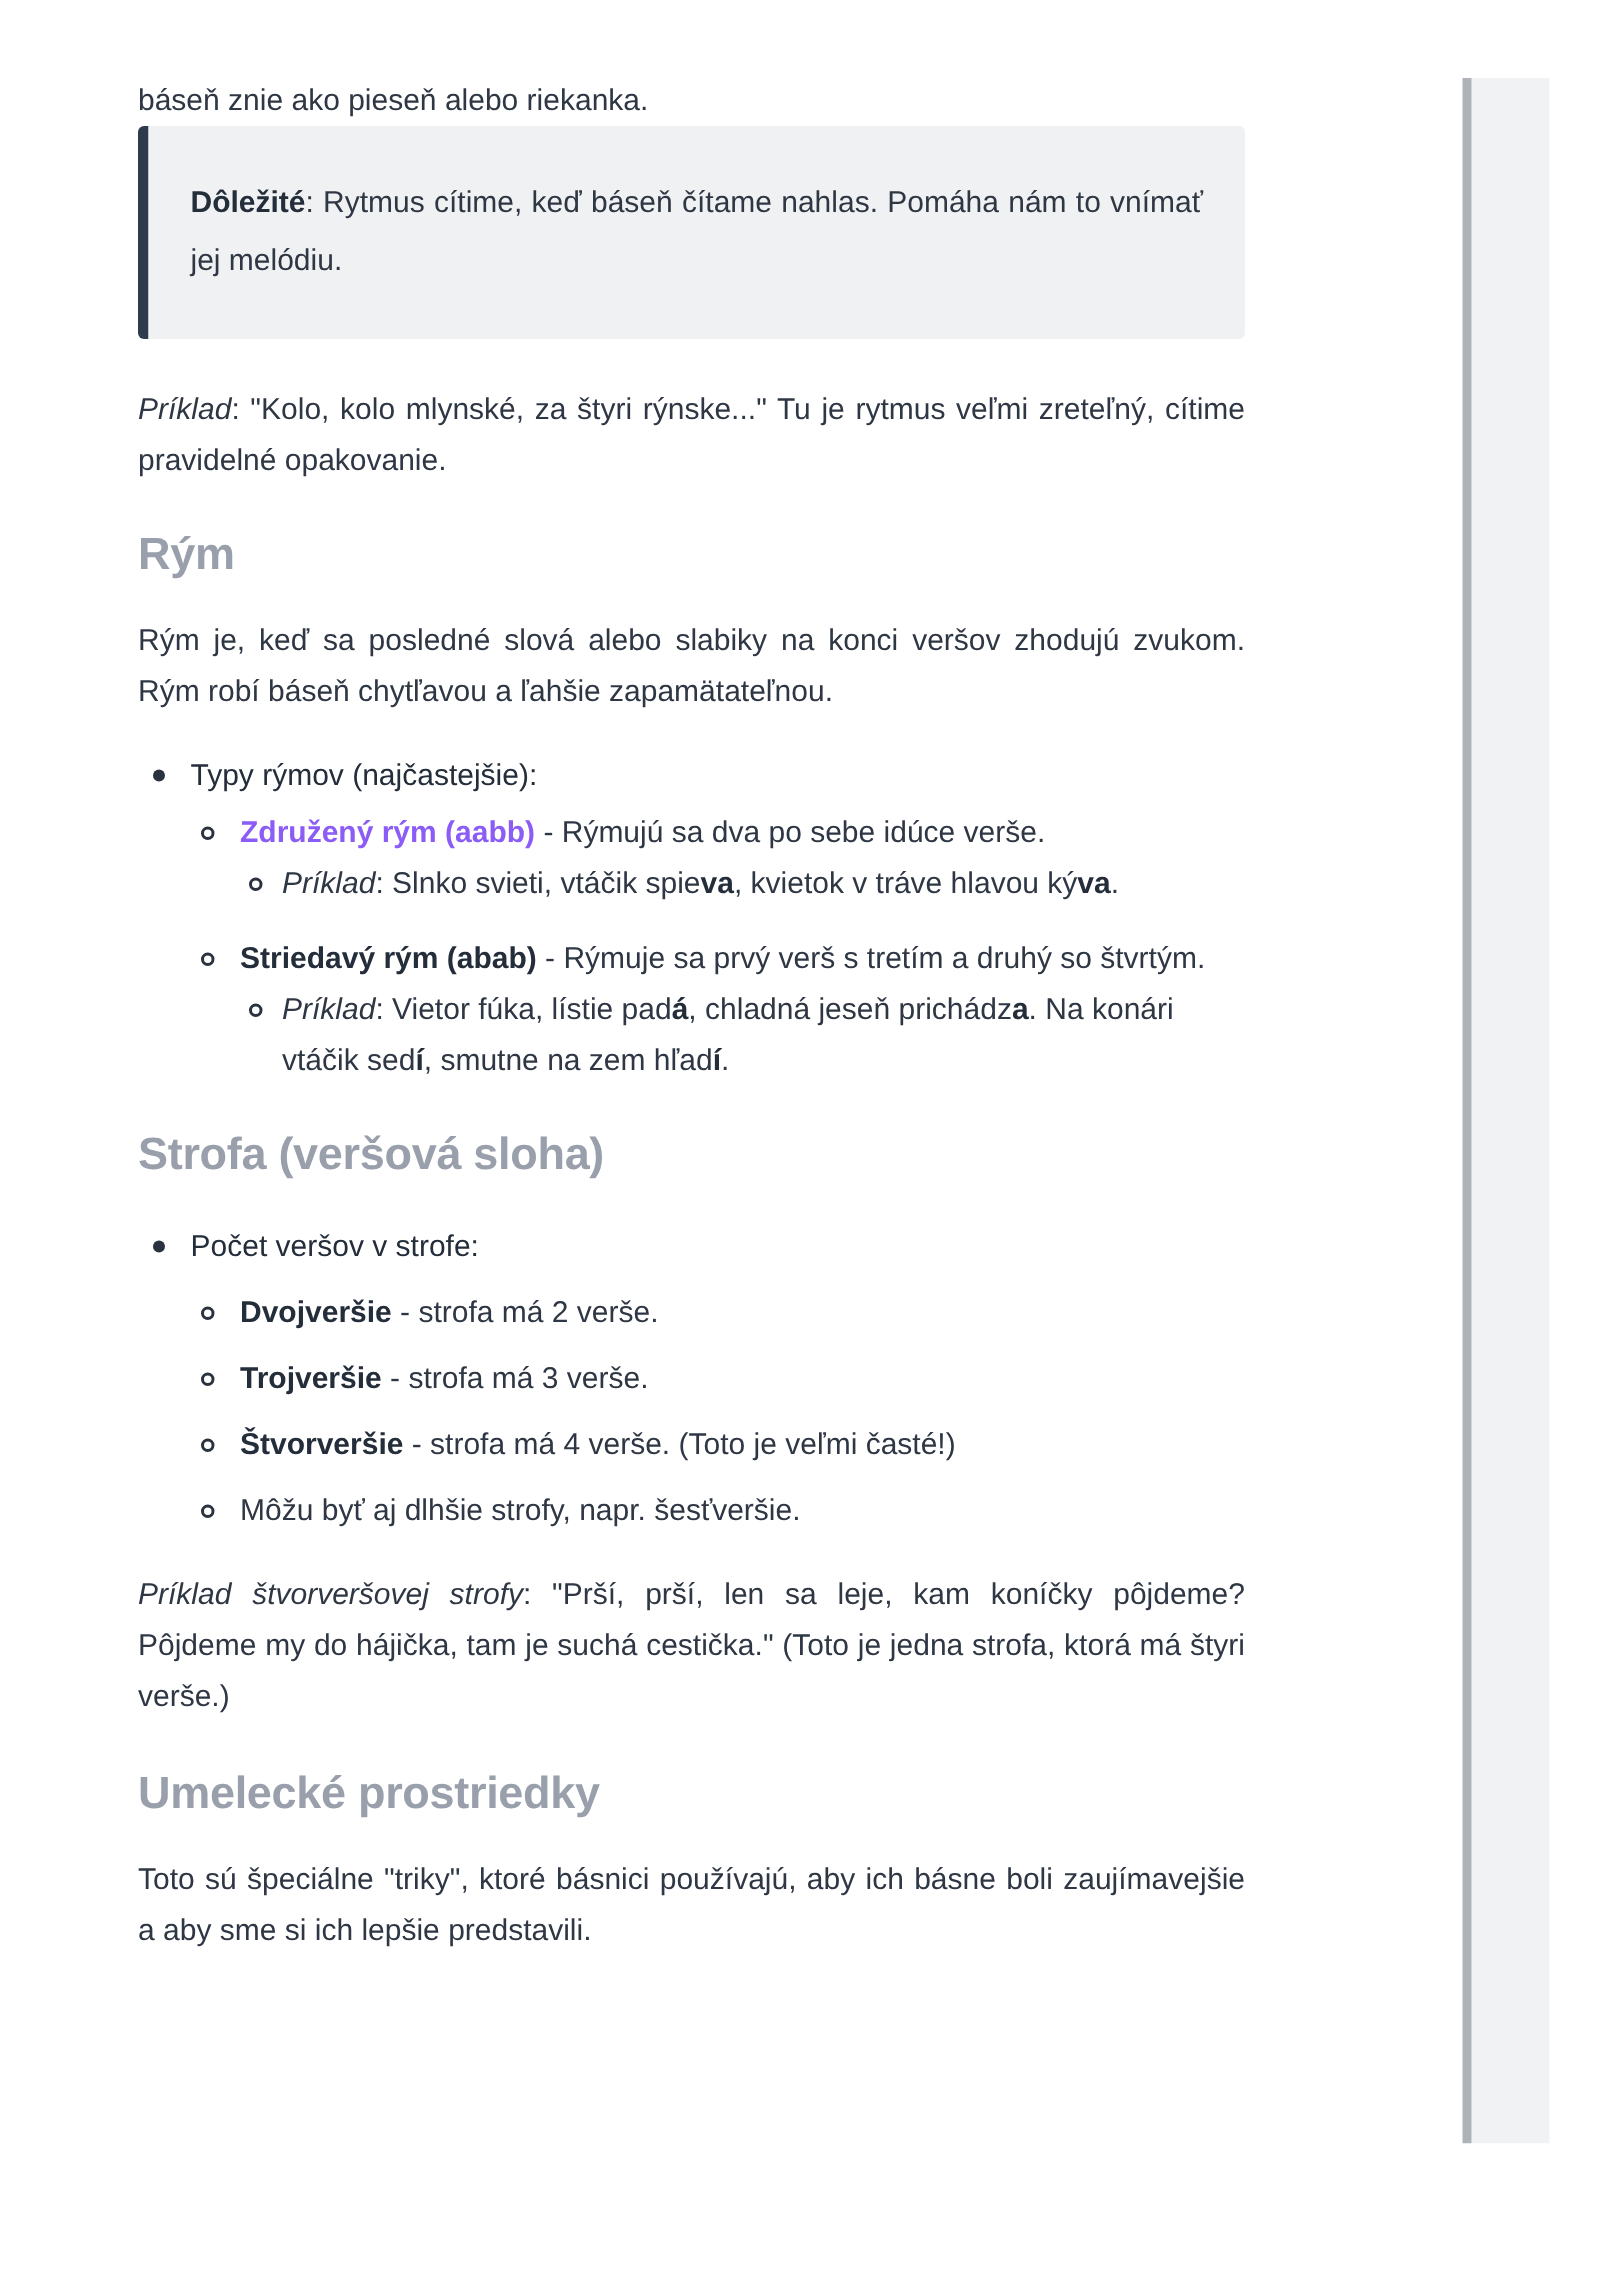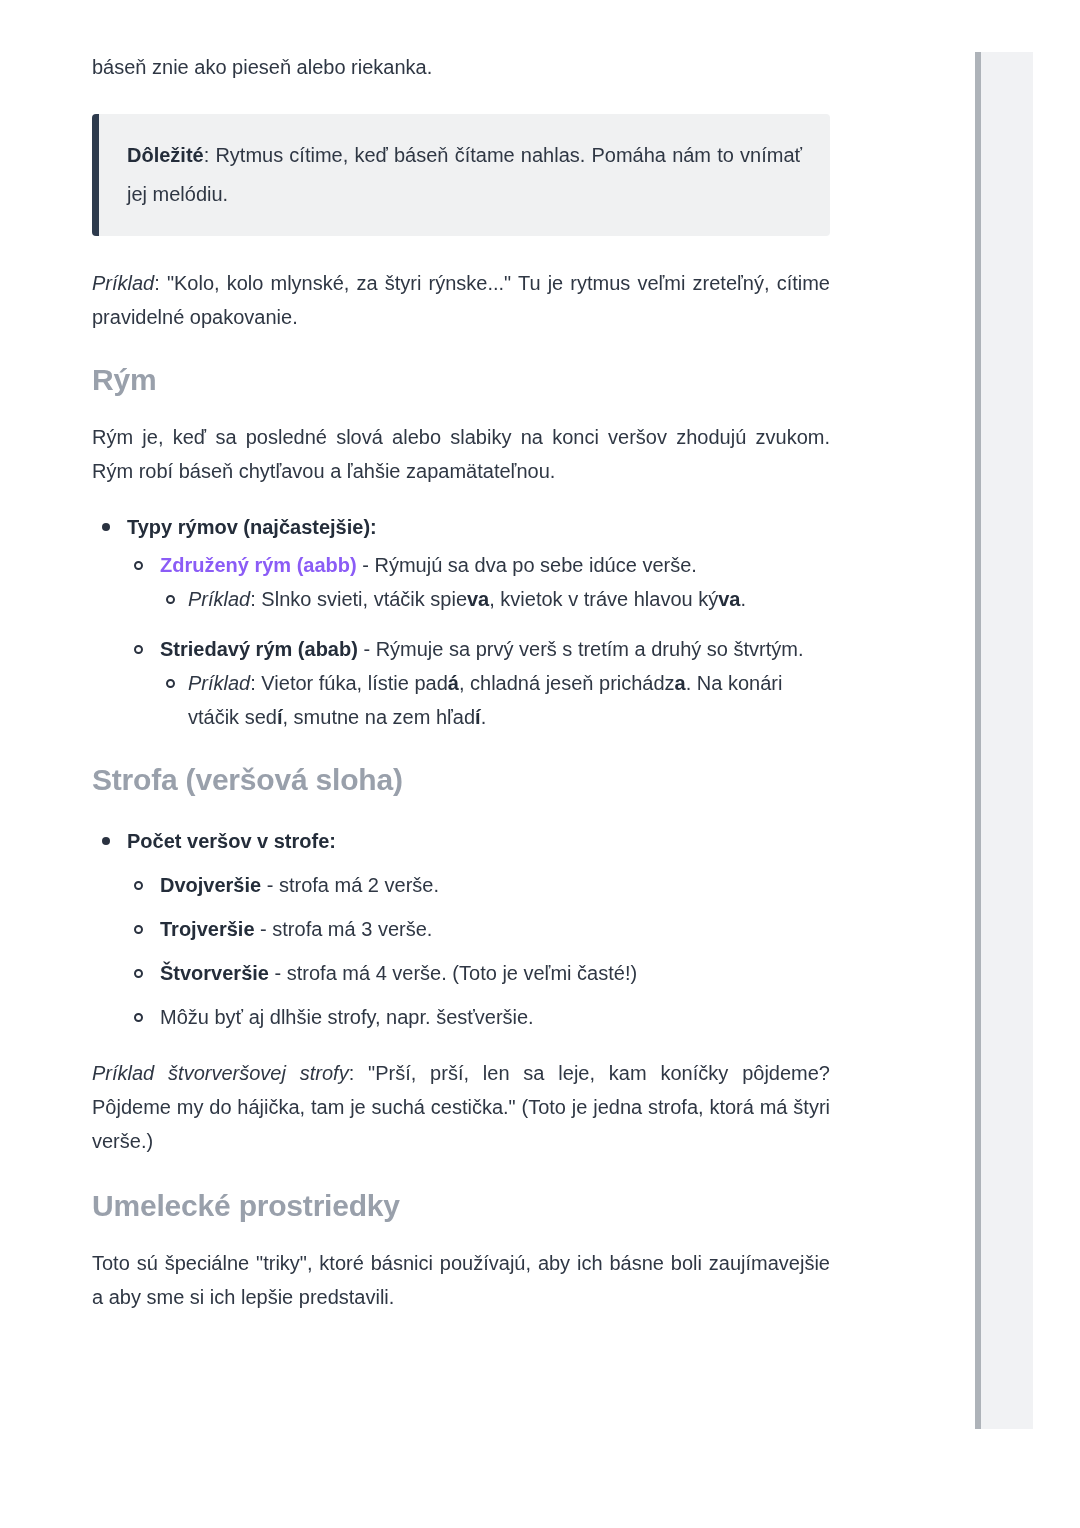--- a/index.html
+++ b/index.html
@@ -17,25 +17,24 @@
     position: absolute;
     left: 92px;
     top: 0;
     width: 738px;
     font-size: 20px;
     line-height: 34px;
   }
   .para { text-align: justify; }
   .para.first-line { margin-top: 50px; text-align: left; }
   .callout {
-    margin-top: 30px;
     background: #f0f1f2;
     border-left: 7px solid #2e3b4d;
     border-radius: 4px;
-    padding: 22px 28px;
+    padding: 32px 28px;
     line-height: 39px;
     text-align: justify;
   }
   .example-para { margin-top: 30px; }
   .section-heading {
     margin-top: 26px;
     font-size: 30px;
     line-height: 40px;
     font-weight: 700;
     color: #99a0ab;
@@ -59,21 +58,21 @@
   .marker { display: flex; padding-top: 13px; flex: none; }
   .dot {
     width: 8px; height: 8px; border-radius: 50%;
     background: #2a3240; display: inline-block;
   }
   .circle {
     width: 9px; height: 9px; border-radius: 50%;
     border: 2px solid #2a3240; display: inline-block;
     background: transparent;
   }
-  .strong, b { font-weight: 700; color: #242d3a; }
+  .strong, b { font-weight: 400; color: #242d3a; }
   .strofa-example { margin-top: 22px; }
   .final-para { margin-top: 20px; }
   
   .scroll-track {
     position: absolute;
     left: 981px; top: 52px;
     width: 52px; height: 1426px;
     background: #f1f2f4;
   }
   .scroll-thumb {

